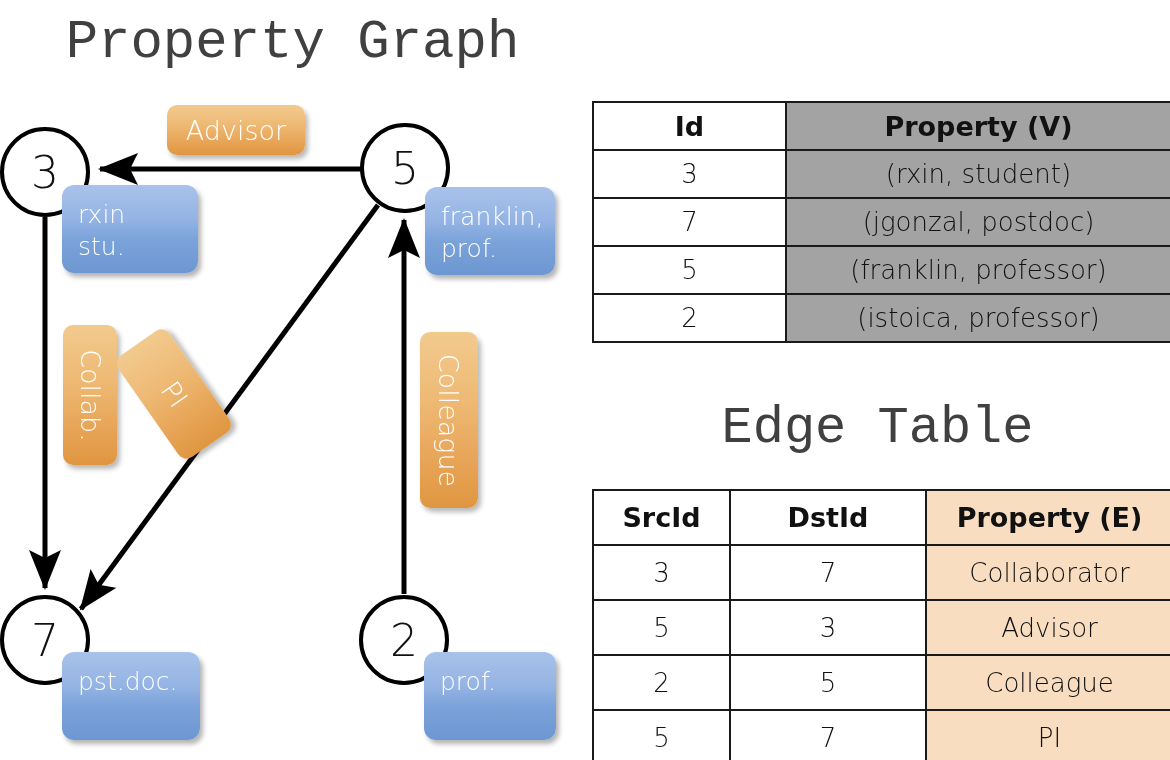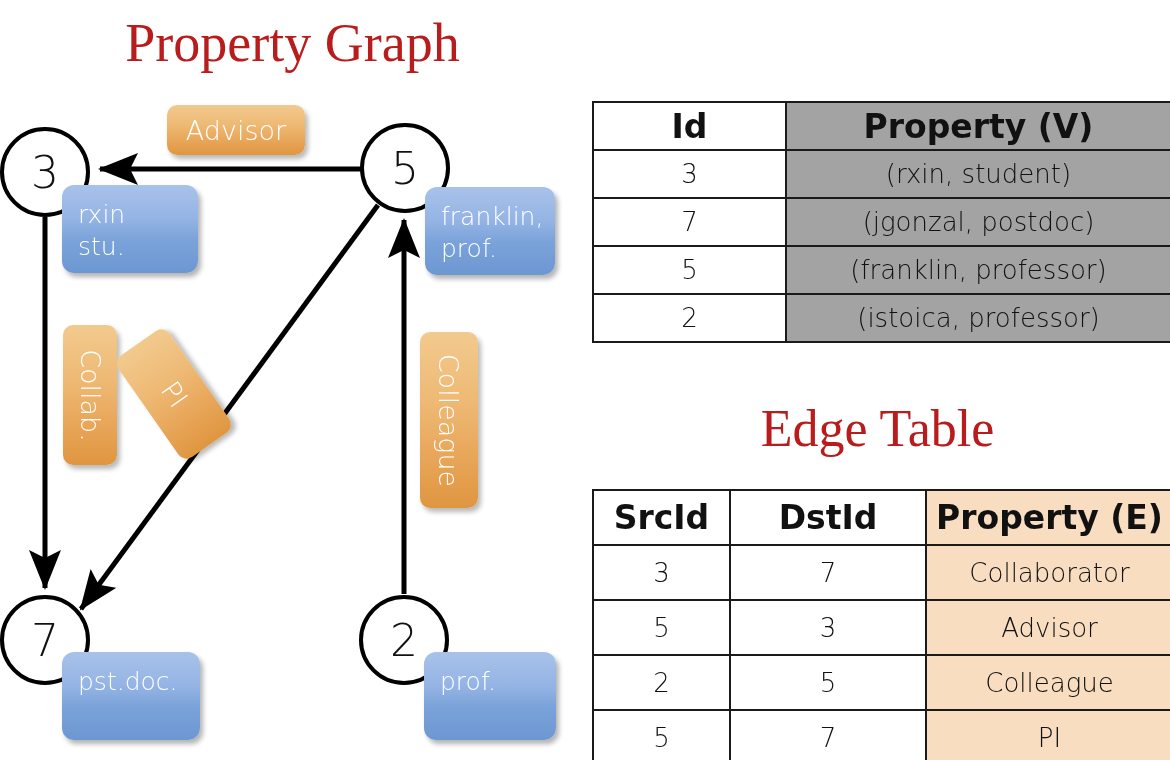--- a/index.html
+++ b/index.html
@@ -8,23 +8,23 @@
     background:#ffffff;
     font-family:"Liberation Sans", sans-serif;
     overflow:hidden;
     position:relative;
   }
   .stage{position:absolute;left:0;top:0;width:1170px;height:760px;}
 
   
   .big-title{
     position:absolute;
-    font-family:Liberation Serif, serif;
-    font-weight:300;
-    color:#b91c1c;
+    font-family:Liberation Mono, monospace;
+    font-weight:300;
+    color:#404040;
     white-space:nowrap;
     text-align:center;
     letter-spacing:0px;
   }
   #title-property-graph{left:0;top:12px;width:585px;font-size:54px;line-height:62px;}
   #title-vertex-table{left:585px;top:8px;width:585px;font-size:52px;line-height:62px;}
   #title-edge-table{left:585px;top:398px;width:585px;font-size:52px;line-height:62px;}
 
   
   #graph-svg{position:absolute;left:0;top:0;width:585px;height:760px;}
@@ -134,21 +134,21 @@
   }
   .data-table td, .data-table th{
     border:2px solid #1a1a1a;
     text-align:center;
     vertical-align:middle;
     color:#111;
     padding:0;
   }
   .data-table th{
     font-weight:bold;
-    font-size:33px;
+    font-size:27px;
   }
   .data-table td{
     font-size:26px;
   }
 
   
   #vertex-table{left:592px;top:101px;width:574px;}
   #vertex-table th, #vertex-table td{height:46px;}
   #vertex-table .col-id{width:191px;background:#ffffff;}
   #vertex-table .col-prop{width:383px;background:#a3a3a3;}

